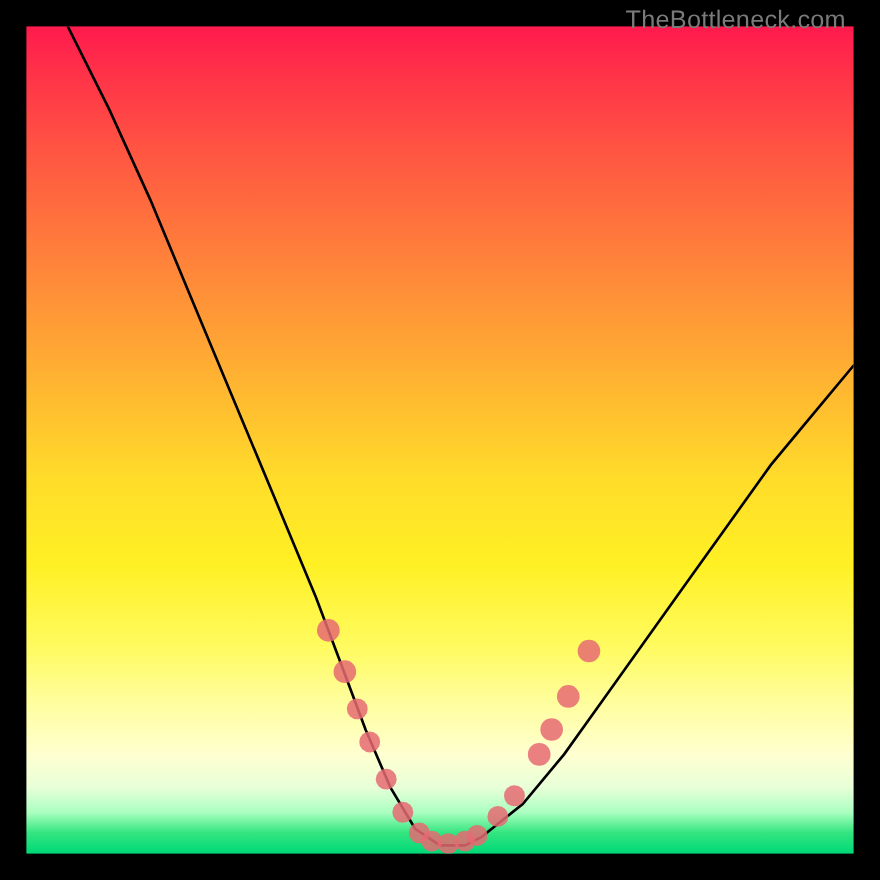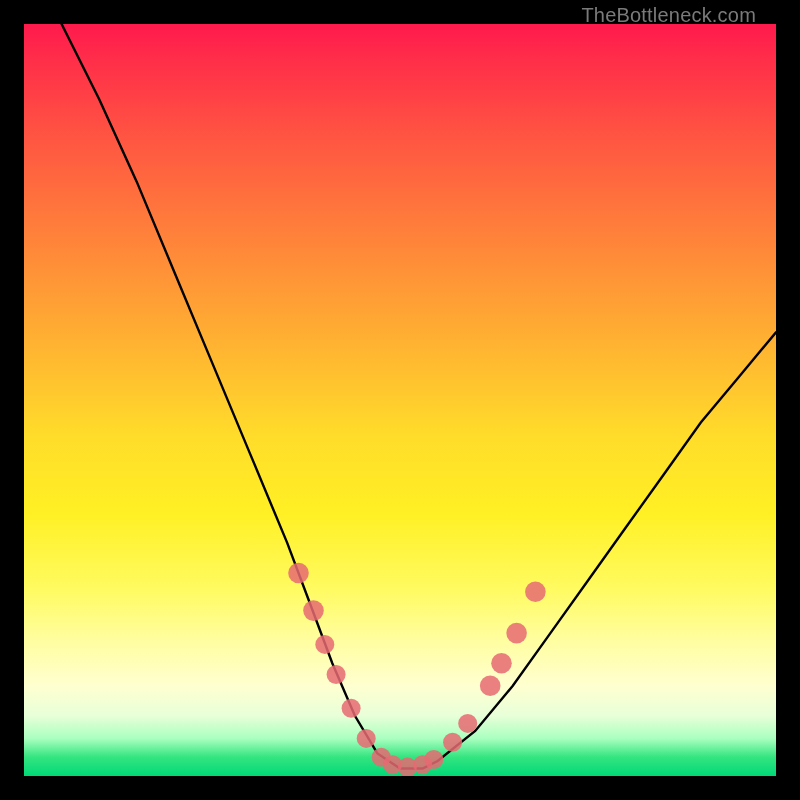--- a/index.html
+++ b/index.html
@@ -30,23 +30,23 @@
       #fffea0 82%,
       #ffffd0 88%,
       #e8ffd8 92%,
       #aaffc0 95%,
       #33e57f 97.5%,
       #00d878 100%);
   }
   .watermark {
     position: absolute;
     top: 4px;
-    right: 44px;
+    right: 31px;
     color: #7a7a7a;
-    font-size: 20px;
+    font-size: 23px;
     font-weight: 500;
     letter-spacing: 0.2px;
   }
   svg.overlay {
     position: absolute;
     left: 0;
     top: 0;
     width: 752px;
     height: 752px;
     pointer-events: none;

